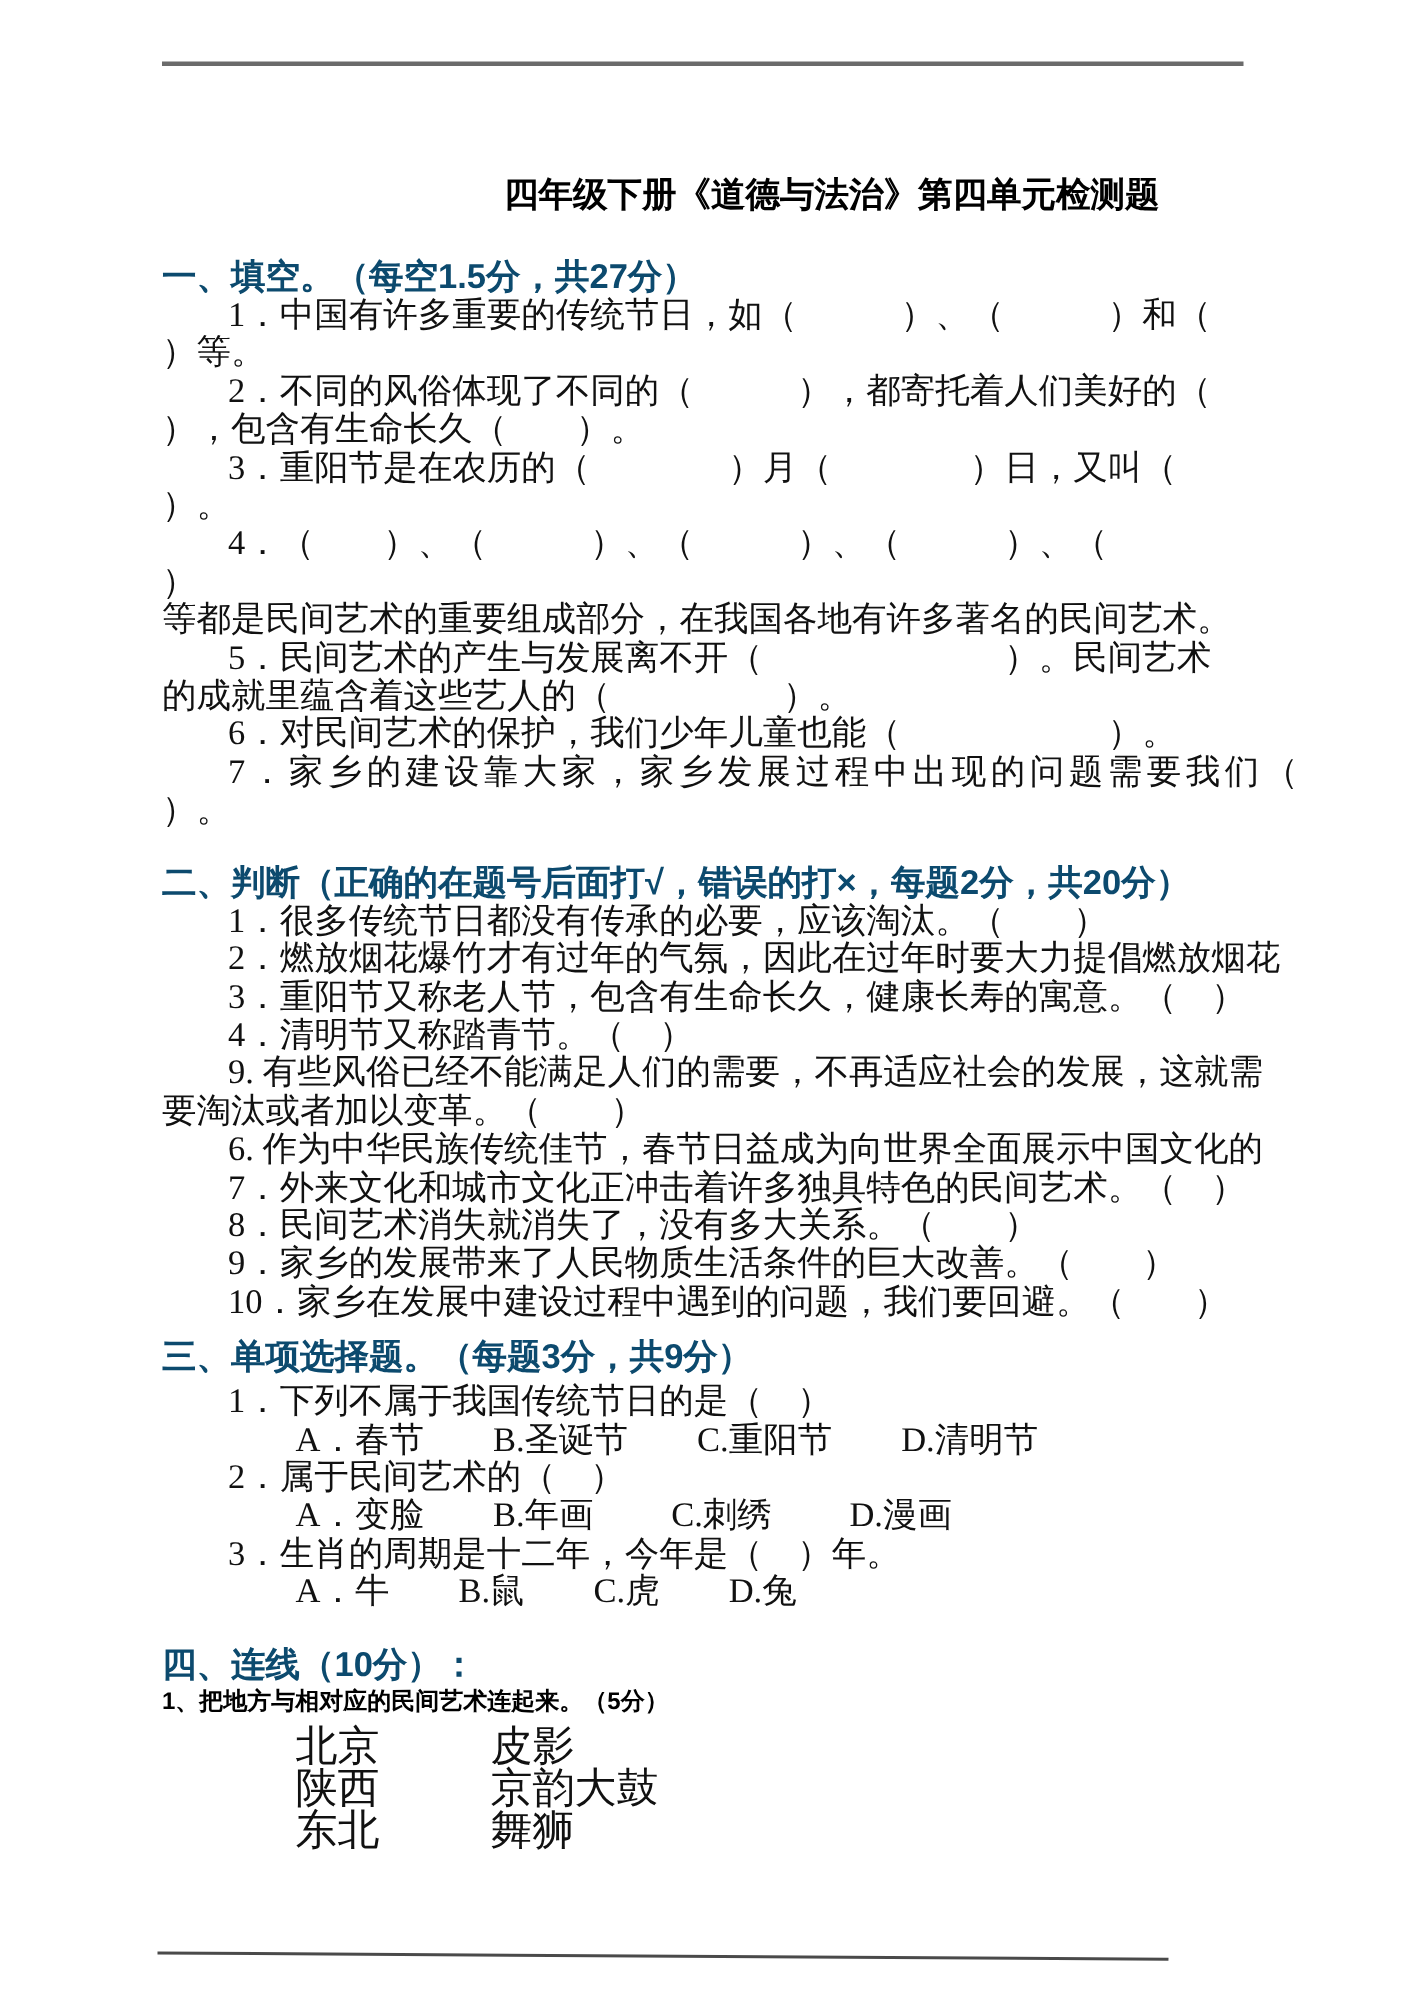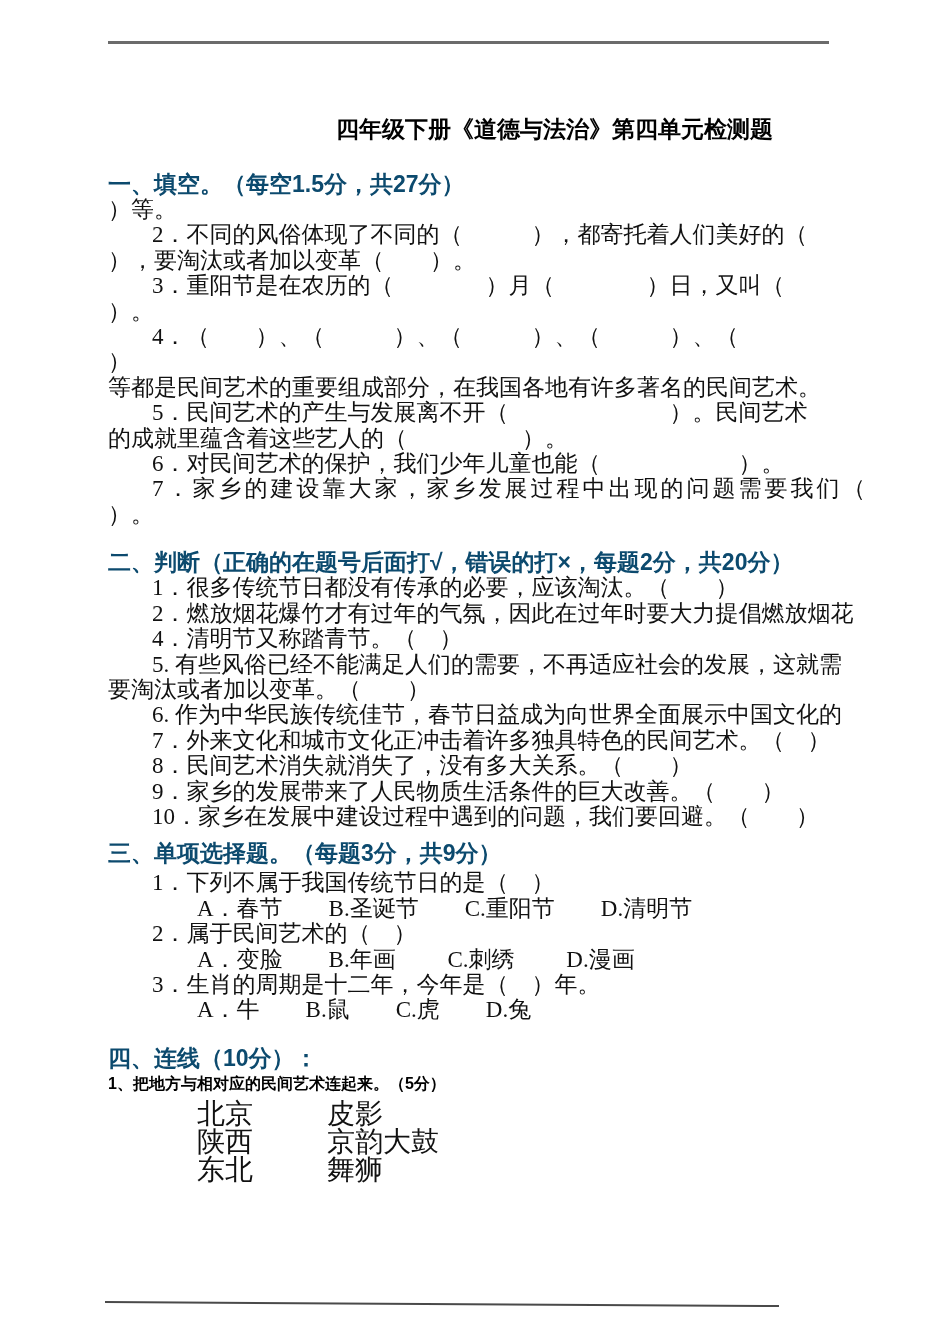--- a/index.html
+++ b/index.html
@@ -80,41 +80,43 @@
 <body>
 
 <div class="page">
   <div class="rule-top"></div>
 
   <div class="content">
     <h1 class="title">四年级下册《道德与法治》第四单元检测题</h1>
 
     <div class="sec-heading h-fill">一、填空。（每空1.5分，共27分）</div>
     <div>
+      <div class="line ind">1．中国有许多重要的传统节日，如（　　　）、（　　　）和（</div>
       <div class="line">）等。</div>
       <div class="line ind">2．不同的风俗体现了不同的（　　　），都寄托着人们美好的（</div>
-      <div class="line">），要淘汰或者加以变革（　　）。</div>
+      <div class="line">），包含有生命长久（　　）。</div>
       <div class="line ind">3．重阳节是在农历的（　　　　）月（　　　　）日，又叫（</div>
       <div class="line">）。</div>
       <div class="line ind">4．（　　）、（　　　）、（　　　）、（　　　）、（</div>
       <div class="line">）</div>
       <div class="line">等都是民间艺术的重要组成部分，在我国各地有许多著名的民间艺术。</div>
       <div class="line ind">5．民间艺术的产生与发展离不开（　　　　　　　）。民间艺术</div>
       <div class="line">的成就里蕴含着这些艺人的（　　　　　）。</div>
       <div class="line ind">6．对民间艺术的保护，我们少年儿童也能（　　　　　　）。</div>
       <div class="line ind sp">7．家乡的建设靠大家，家乡发展过程中出现的问题需要我们（</div>
       <div class="line">）。</div>
     </div>
 
     <div class="sec-heading h-judge">二、判断（正确的在题号后面打√，错误的打×，每题2分，共20分）</div>
     <div>
       <div class="line ind">1．很多传统节日都没有传承的必要，应该淘汰。（　　）</div>
       <div class="line ind">2．燃放烟花爆竹才有过年的气氛，因此在过年时要大力提倡燃放烟花</div>
+      <div class="line ind">3．重阳节又称老人节，包含有生命长久，健康长寿的寓意。（　）</div>
       <div class="line ind">4．清明节又称踏青节。（　）</div>
-      <div class="line ind">5. 有些风俗已经不能满足人们的需要，不再适应社会的发展，这就需</div>
+      <div class="line ind">9. 有些风俗已经不能满足人们的需要，不再适应社会的发展，这就需</div>
       <div class="line">要淘汰或者加以变革。（　　）</div>
       <div class="line ind">6. 作为中华民族传统佳节，春节日益成为向世界全面展示中国文化的</div>
       <div class="line ind">7．外来文化和城市文化正冲击着许多独具特色的民间艺术。（　）</div>
       <div class="line ind">8．民间艺术消失就消失了，没有多大关系。（　　）</div>
       <div class="line ind">9．家乡的发展带来了人民物质生活条件的巨大改善。（　　）</div>
       <div class="line ind">10．家乡在发展中建设过程中遇到的问题，我们要回避。（　　）</div>
     </div>
 
     <div class="sec-heading h-choice">三、单项选择题。（每题3分，共9分）</div>
     <div class="choice-lines">

